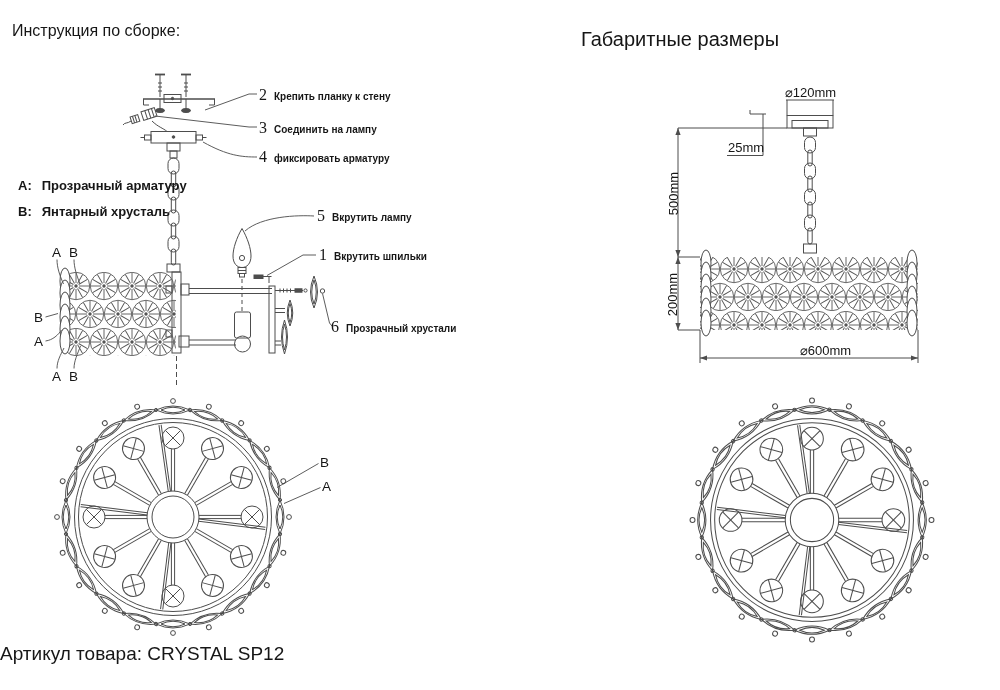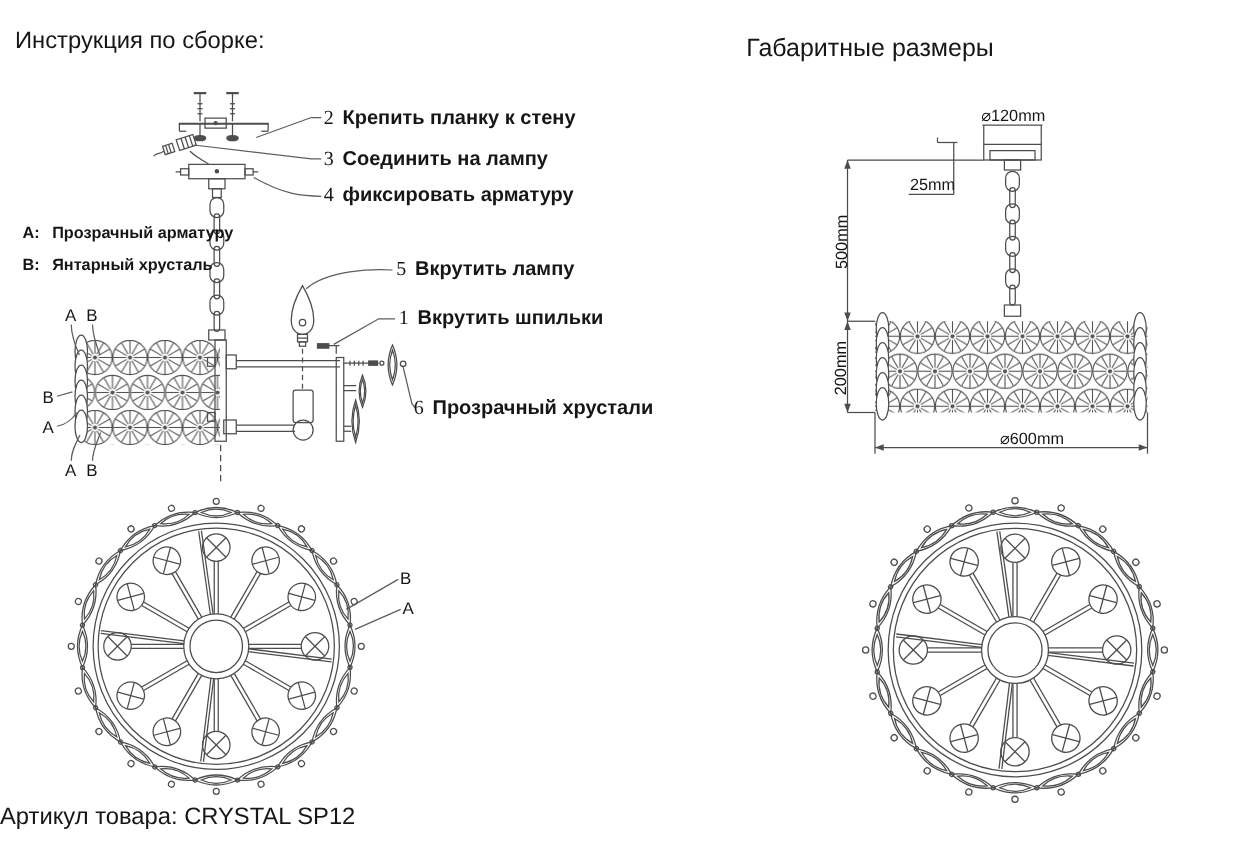--- a/index.html
+++ b/index.html
@@ -1,25 +1,25 @@
 <!DOCTYPE html>
 <html><head>
 <meta charset="utf-8">
 <style>
   html,body{margin:0;padding:0;background:#fff;}
   .page{position:relative;width:1000px;height:690px;background:#ffffff;overflow:hidden;
         font-family:"Liberation Sans",sans-serif;color:#161616;}
   .page svg{position:absolute;left:0;top:0;}
   .t{position:absolute;white-space:nowrap;}
-  .title{font-size:19px;}
+  .title{font-size:16px;}
   .title-r{font-size:20px;}
   .legend-row{display:flex;gap:10px;font-size:13px;font-weight:700;}
   .callout{display:flex;align-items:baseline;gap:7px;}
   .callout .n{font-family:"Liberation Serif",serif;font-size:16px;font-weight:400;}
-  .callout .l{font-size:16px;font-weight:700;}
+  .callout .l{font-size:10px;font-weight:700;}
   .mark{font-size:13.5px;}
   .dim{font-size:13px;text-align:right;}
   .rot{transform:rotate(-90deg);transform-origin:center;text-align:center;}
   .footer{left:0;right:0;text-align:left;font-size:19px;}
 </style>
 </head>
 <body>
 
 <div class="page">
 
@@ -306,21 +306,21 @@
       <line x1="700" y1="330" x2="700" y2="363"></line>
       <line x1="918" y1="330" x2="918" y2="363"></line>
       <line x1="700" y1="358" x2="918" y2="358"></line>
       <use href="#arr" transform="translate(700,358) rotate(-90)"></use>
       <use href="#arr" transform="translate(918,358) rotate(90)"></use>
     </g>
   </g>
 </svg>
 
   <div class="t title" style="left:12px;top:22px">Инструкция по сборке:</div>
-  <div class="t title title-r" style="left:597px;top:28px">Габаритные размеры</div>
+  <div class="t title title-r" style="left:581px;top:28px">Габаритные размеры</div>
 
   <div class="t legend-row" style="left:18px;top:178px">
     <span>A:</span>
     <span>Прозрачный арматуру</span>
   </div>
   <div class="t legend-row" style="left:18px;top:204px">
     <span>B:</span>
     <span>Янтарный хрусталь</span>
   </div>
 

